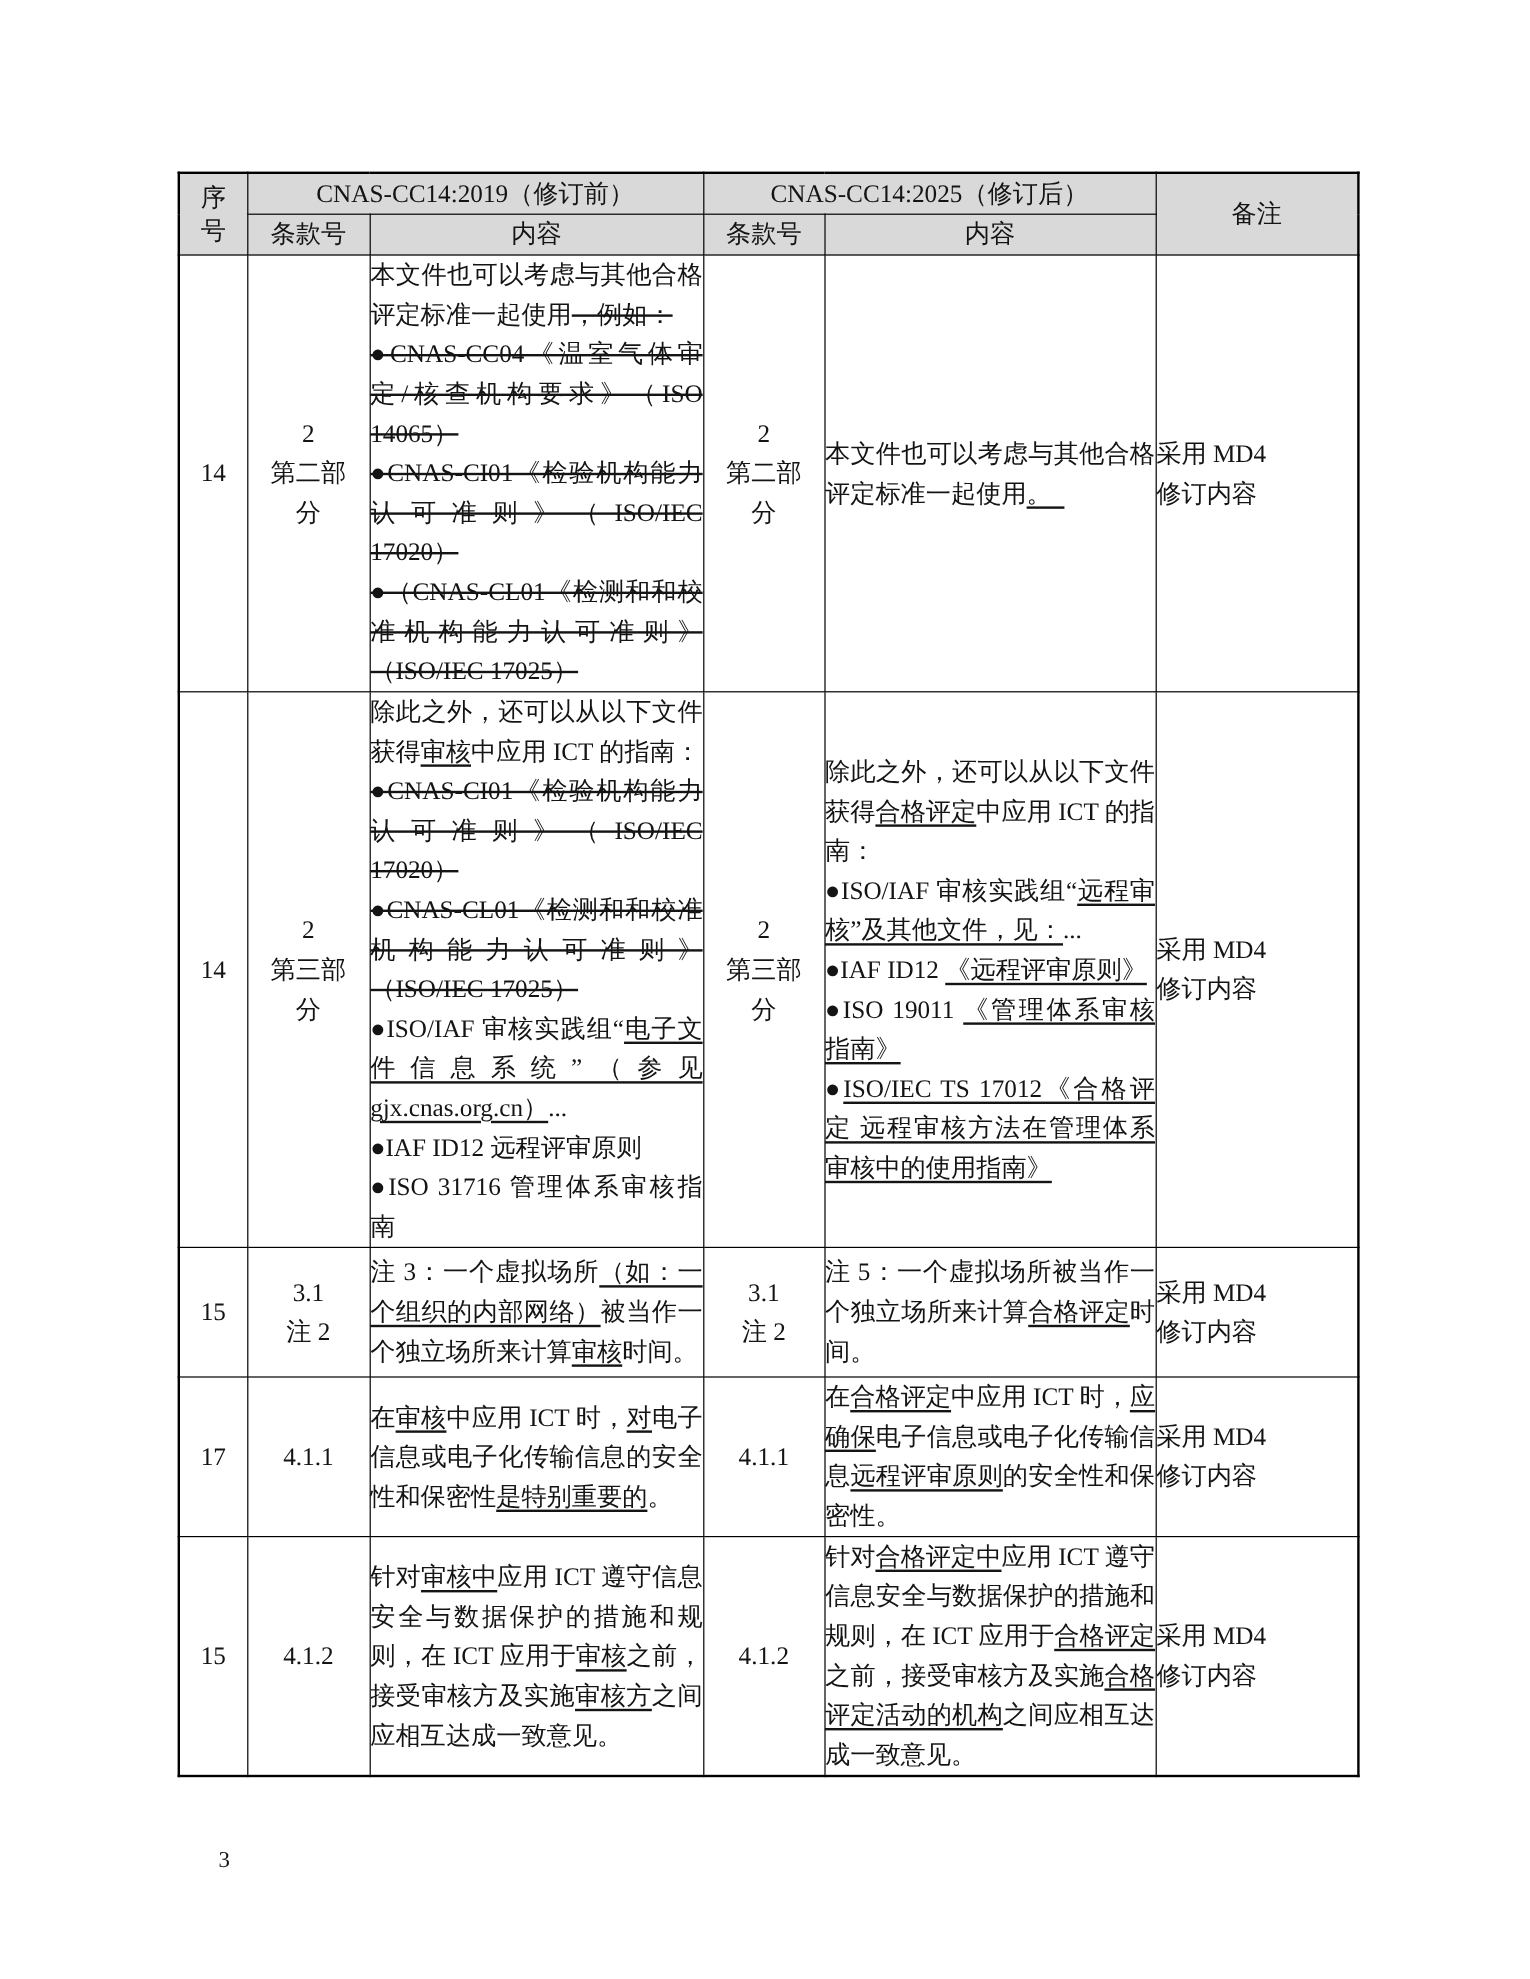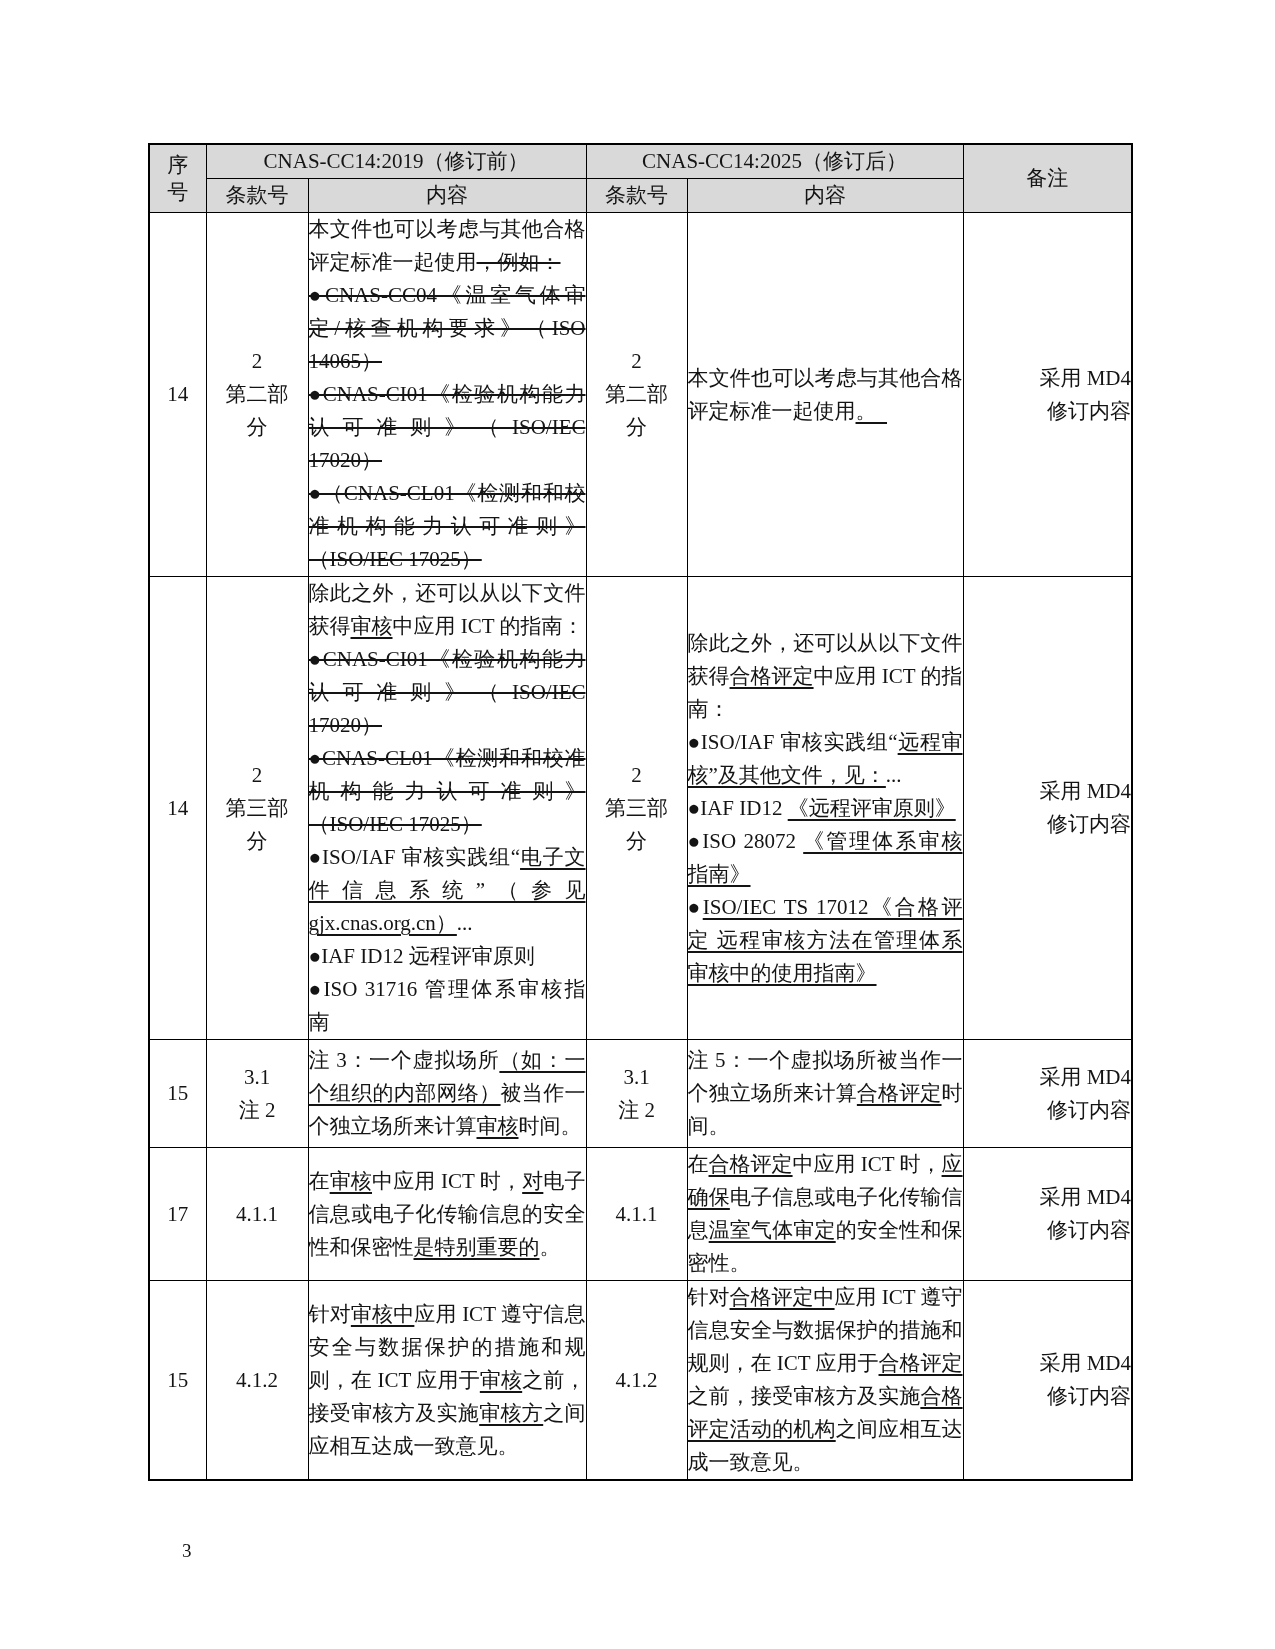--- a/index.html
+++ b/index.html
@@ -27,21 +27,21 @@
     height:28px;
     line-height:26px;
   }
   thead .two-line div{line-height:27px;}
   td.no, td.clause{ text-align:center; }
   td.content{
     text-align:justify;
     padding:2px 8px;
     margin-left:12px;
   }
-  td.remark{ text-align:right; }
+  td.remark{ text-align:left; }
   .tblock{ text-align:justify; }
   span.u{ text-decoration:underline; text-underline-offset:4px; text-decoration-thickness:1.5px; }
   span.st{ text-decoration:line-through; text-decoration-thickness:1.5px; }
   tbody tr:nth-child(1){height:328px;}
   tbody tr:nth-child(2){height:404px;}
   tbody tr:nth-child(3){height:108px;}
   tbody tr:nth-child(4){height:108px;}
   tbody tr:nth-child(5){height:166px;}
   .page-number{
     position:absolute;left:182px;top:1540px;
@@ -125,21 +125,21 @@
         </td>
         <td class="clause">
           <div>2</div>
           <div>第三部</div>
           <div>分</div>
         </td>
         <td class="content">
           <div class="tblock"><span>除此之外，还可以从以下文件获得</span><span class="u">合格评定</span><span>中应用 ICT 的指南：</span></div>
           <div class="tblock"><span>●ISO/IAF 审核实践组“</span><span class="u">远程审核”及其他文件，见：</span><span>...</span></div>
           <div class="tblock"><span>●IAF ID12 </span><span class="u">《远程评审原则》</span></div>
-          <div class="tblock"><span>●ISO 28072 </span><span class="u">《管理体系审核指南》</span></div>
+          <div class="tblock"><span>●ISO 19011 </span><span class="u">《管理体系审核指南》</span></div>
           <div class="tblock"><span>●</span><span class="u">ISO/IEC TS 17012《合格评定 远程审核方法在管理体系审核中的使用指南》</span></div>
         </td>
         <td class="remark">
           <div>采用 MD4</div>
           <div>修订内容</div>
         </td>
       </tr>
       <tr>
         <td class="no">
           <div>15</div>
@@ -170,21 +170,21 @@
         <td class="clause">
           <div>4.1.1</div>
         </td>
         <td class="content">
           <div class="tblock"><span>在</span><span class="u">审核</span><span>中应用 ICT 时，</span><span class="u">对</span><span>电子信息或电子化传输信息的安全性和保密性</span><span class="u">是特别重要的</span><span>。</span></div>
         </td>
         <td class="clause">
           <div>4.1.1</div>
         </td>
         <td class="content">
-          <div class="tblock"><span>在</span><span class="u">合格评定</span><span>中应用 ICT 时，</span><span class="u">应确保</span><span>电子信息或电子化传输信息</span><span class="u">温室气体审定</span><span>的安全性和保密性。</span></div>
+          <div class="tblock"><span>在</span><span class="u">合格评定</span><span>中应用 ICT 时，</span><span class="u">应确保</span><span>电子信息或电子化传输信息</span><span class="u">远程评审原则</span><span>的安全性和保密性。</span></div>
         </td>
         <td class="remark">
           <div>采用 MD4</div>
           <div>修订内容</div>
         </td>
       </tr>
       <tr>
         <td class="no">
           <div>15</div>
         </td>

